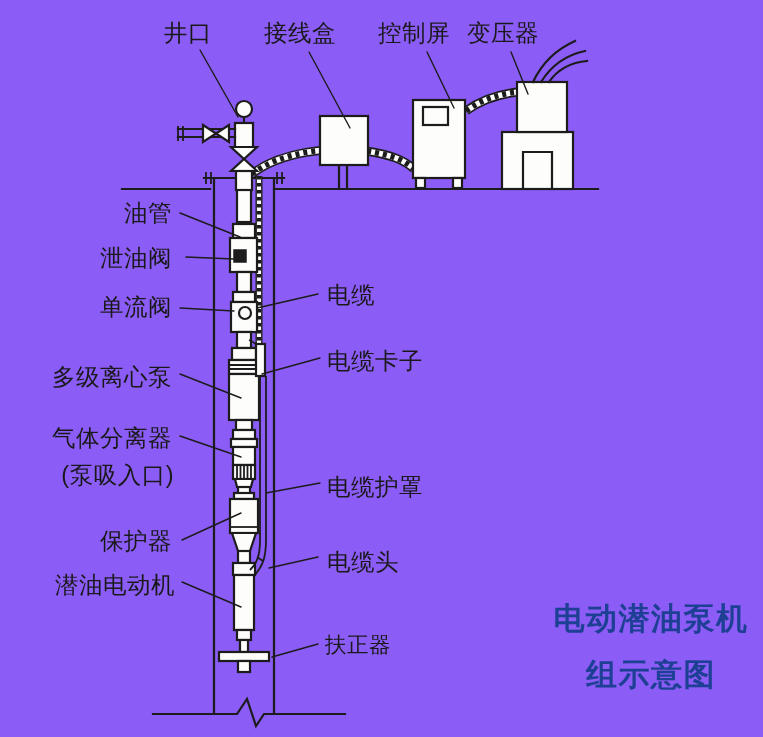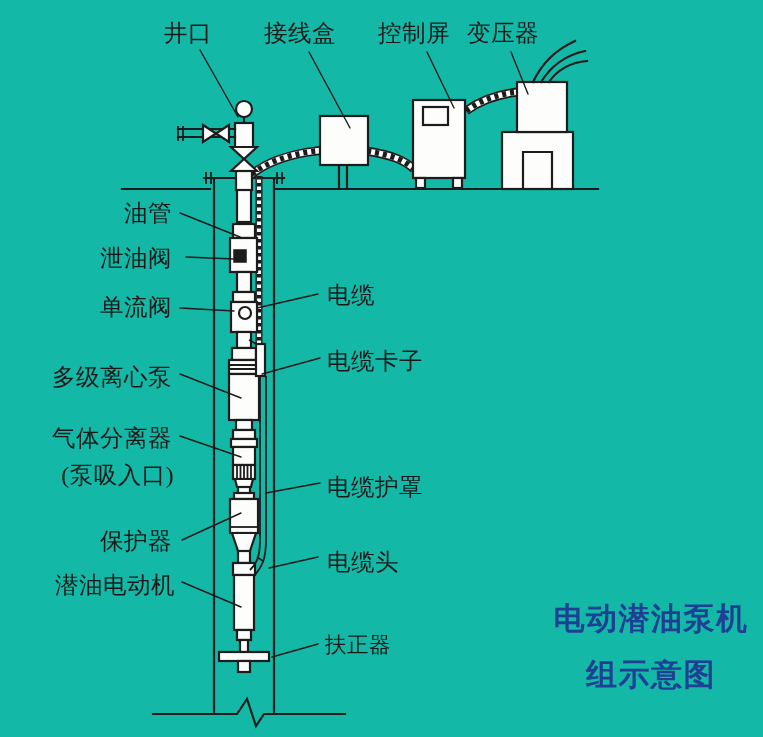--- a/index.html
+++ b/index.html
@@ -1,20 +1,20 @@
 <!DOCTYPE html>
 <html><head>
 <meta charset="utf-8">
 <style>
   html,body{margin:0;padding:0;background:#ffffff;}
   .stage{
     position:relative;
     width:763px;height:737px;
-    background:#14b8a6;
-    font-family:Liberation Serif, serif;
+    background:#8b5cf6;
+    font-family:Liberation Sans, sans-serif;
     overflow:hidden;
   }
   svg{display:block;}
   
   .ln    {stroke:#1c1c1c; stroke-width:2.2; fill:none; stroke-linecap:square;}
   .lnf   {stroke:#1c1c1c; stroke-width:2.2; fill:#fdfdfc;}
   .lnfill{stroke:#1c1c1c; stroke-width:1.5; fill:#1c1c1c;}
   .thin  {stroke:#1c1c1c; stroke-width:1.4; fill:none; stroke-linecap:round;}
   .mid   {stroke:#1c1c1c; stroke-width:1.8; fill:none;}
   

